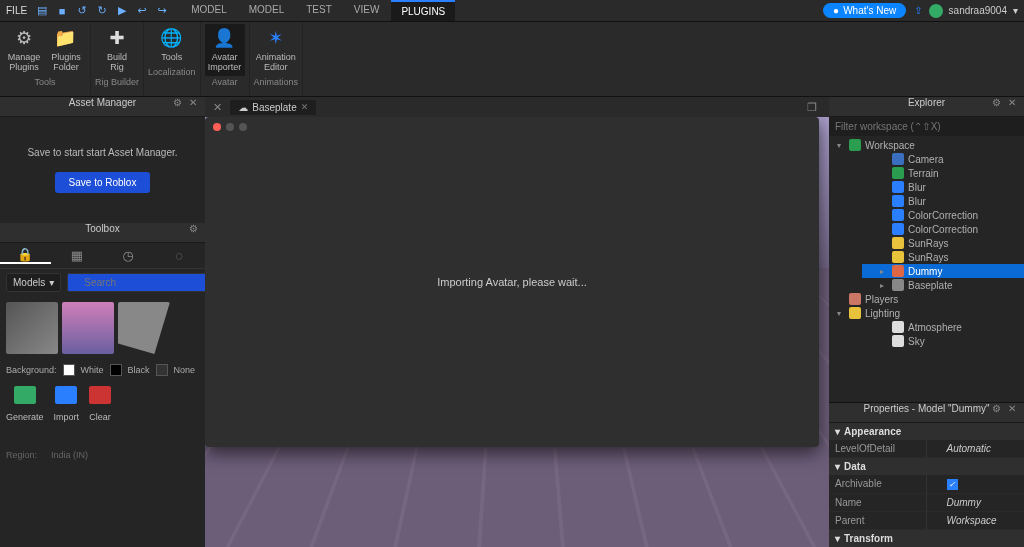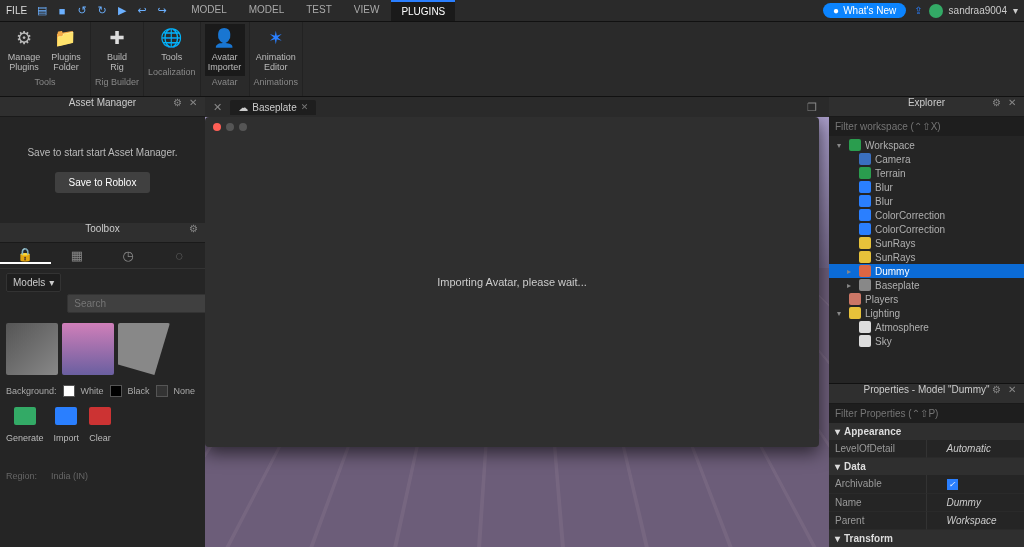--- a/index.html
+++ b/index.html
@@ -29,29 +29,29 @@
 
 
 .workrow { display:flex; height:450px; }
 
 
 .leftcol { width:205px; display:flex; flex-direction:column; background:#252525; }
 .panel-head { height:20px; background:#2f2f2f; display:flex; justify-content:center; font-size:10px; color:#ccc; position:relative; border-bottom:1px solid #1a1a1a;}
 .panel-head .phicons{ position:absolute; right:4px; display:flex; gap:4px;}
 .panel-head .phicons span{ width:12px;height:12px; color:#888; font-size:10px; cursor:pointer;}
 .asset-body { padding:30px 10px; text-align:center; font-size:10px; color:#bbb; }
-.asset-body .savebtn{ display:inline-block; margin-top:14px; background:#404040; color:#fff; padding:5px 14px; border-radius:3px; font-size:10px; cursor:pointer;}
+.asset-body .savebtn{ display:inline-block; margin-top:14px; background:#1d4ed8; color:#fff; padding:5px 14px; border-radius:3px; font-size:10px; cursor:pointer;}
 
 .toolbox { background:#252525; }
 .tbx-tabs{ display:flex; border-bottom:1px solid #333; height:26px; align-items:center;}
 .tbx-tabs span{ flex:1; text-align:center; color:#888; font-size:13px; cursor:pointer;}
 .tbx-tabs span:first-child{ color:#fff; border-bottom:2px solid #fff;}
-.tbx-search{ display:flex; align-items:flex-start; padding:4px 6px; gap:6px;}
+.tbx-search{ display:flex; align-items:flex-end; padding:4px 6px; gap:6px;}
 .tbx-search .dd{ background:#1e1e1e; border:1px solid #333; padding:3px 6px; font-size:10px; color:#ccc; border-radius:2px; display:flex; align-items:center; gap:4px; cursor:pointer;}
-.tbx-search input{ flex:1; background:#404040; border:1px solid #333; color:#ccc; padding:3px 6px; font-size:10px; border-radius:2px;margin-top:21px;}
+.tbx-search input{ flex:1; background:#1d4ed8; border:1px solid #333; color:#ccc; padding:3px 16px; font-size:10px; border-radius:2px;}
 .tbx-search .sicon{ color:#aaa; font-size:12px; cursor:pointer;}
 .tbx-grid{ display:flex; gap:4px; padding:6px; }
 .tbx-grid .thumb{ width:52px; height:52px; background:#555; border-radius:2px; cursor:pointer;}
 .tbx-grid .thumb.t1{ background:linear-gradient(135deg,#555,#888);}
 .tbx-grid .thumb.t2{ background:linear-gradient(180deg,#d07fb9,#6a5fa0);}
 .tbx-grid .thumb.t3{ background:#666; clip-path:polygon(0 0,100% 0,70% 100%,0 80%); background-color:#888;}
 .bg-row{ display:flex; align-items:center; gap:6px; padding:4px 6px; font-size:9px; color:#aaa;}
 .bg-row .swatch{ width:12px;height:12px; border:1px solid #555;}
 .bg-row .swatch.white{ background:#fff;} .bg-row .swatch.black{background:#000;} .bg-row .swatch.none{background:#333;}
 .tbx-actions{ display:flex; gap:10px; padding:6px;}
@@ -77,21 +77,21 @@
 .modal .dots{ position:absolute; top:6px; left:8px; display:flex; gap:5px;}
 .modal .dots span{ width:8px;height:8px;border-radius:50%; background:#555;}
 .modal .dots span:first-child{ background:#ff5f56;}
 .modal .msg{ font-size:11px; color:#ccc;}
 
 
 .rightcol{ width:195px; display:flex; flex-direction:column; background:#252525;}
 .filter{ background:#1e1e1e; border:none; color:#888; font-size:10px; padding:4px 6px; width:100%;}
 .tree{ padding:2px 0; font-size:10px; overflow:auto; flex:1;}
 .tree .node{ display:flex; align-items:center; gap:4px; padding:1px 4px 1px 8px; cursor:pointer; white-space:nowrap;}
-.tree .node.d1{ padding-left:18px;}
+.tree .node.d1{ padding-left:18px;margin-left:33px;}
 .tree .node.sel{ background:#0b6bd6; color:#fff;}
 .tree .arrow{ width:8px; display:inline-block; color:#888; font-size:8px;}
 .tree .nicon{ width:12px;height:12px; border-radius:2px; display:inline-block;}
 .ic-ws{background:#2a9d4e;border-radius:50%;} .ic-cam{background:#3a6fbf;} .ic-ter{background:#2a9d4e;} .ic-blur{background:#2a7fff;border-radius:50%;} .ic-cc{background:#2a7fff;border-radius:50%;} .ic-sun{background:#e7c23a;border-radius:50%;} .ic-dmy{background:#d64; border-radius:50%;} .ic-bp{background:#888;border-radius:50%;} .ic-pl{background:#c76; border-radius:2px;} .ic-lt{background:#e7c23a;} .ic-at{background:#ddd;} .ic-sk{background:#ddd;}
 
 .props{ border-top:1px solid #111;}
 .props .filter{ }
 .props .sect{ background:#2f2f2f; padding:3px 6px; font-size:10px; color:#ddd; font-weight:bold; display:flex; align-items:center; gap:4px; cursor:pointer;}
 .props .prow{ display:flex; font-size:10px; }
 .props .prow .pk{ width:50%; padding:3px 6px; color:#999; border-right:1px solid #333; border-bottom:1px solid #2a2a2a;}
@@ -365,21 +365,20 @@
       </div>
 
     <div class="props">
       <div class="panel-head">
         <span>Properties - Model "Dummy"</span>
         <div class="phicons">
             <span>⚙</span>
             <span>✕</span>
           </div>
       </div>
-      <input class="filter" placeholder="Filter Properties (⌃⇧P)" style="">
       <div id="props">
           <div class="sect"><span>▾</span> Appearance</div>
           <div class="prow">
             <div class="pk">LevelOfDetail</div>
             <div class="pv">Automatic</div>
           </div>
           <div class="sect"><span>▾</span> Data</div>
           <div class="prow">
             <div class="pk">Archivable</div>
             <div class="pv"><span class="chk">✓</span></div>

